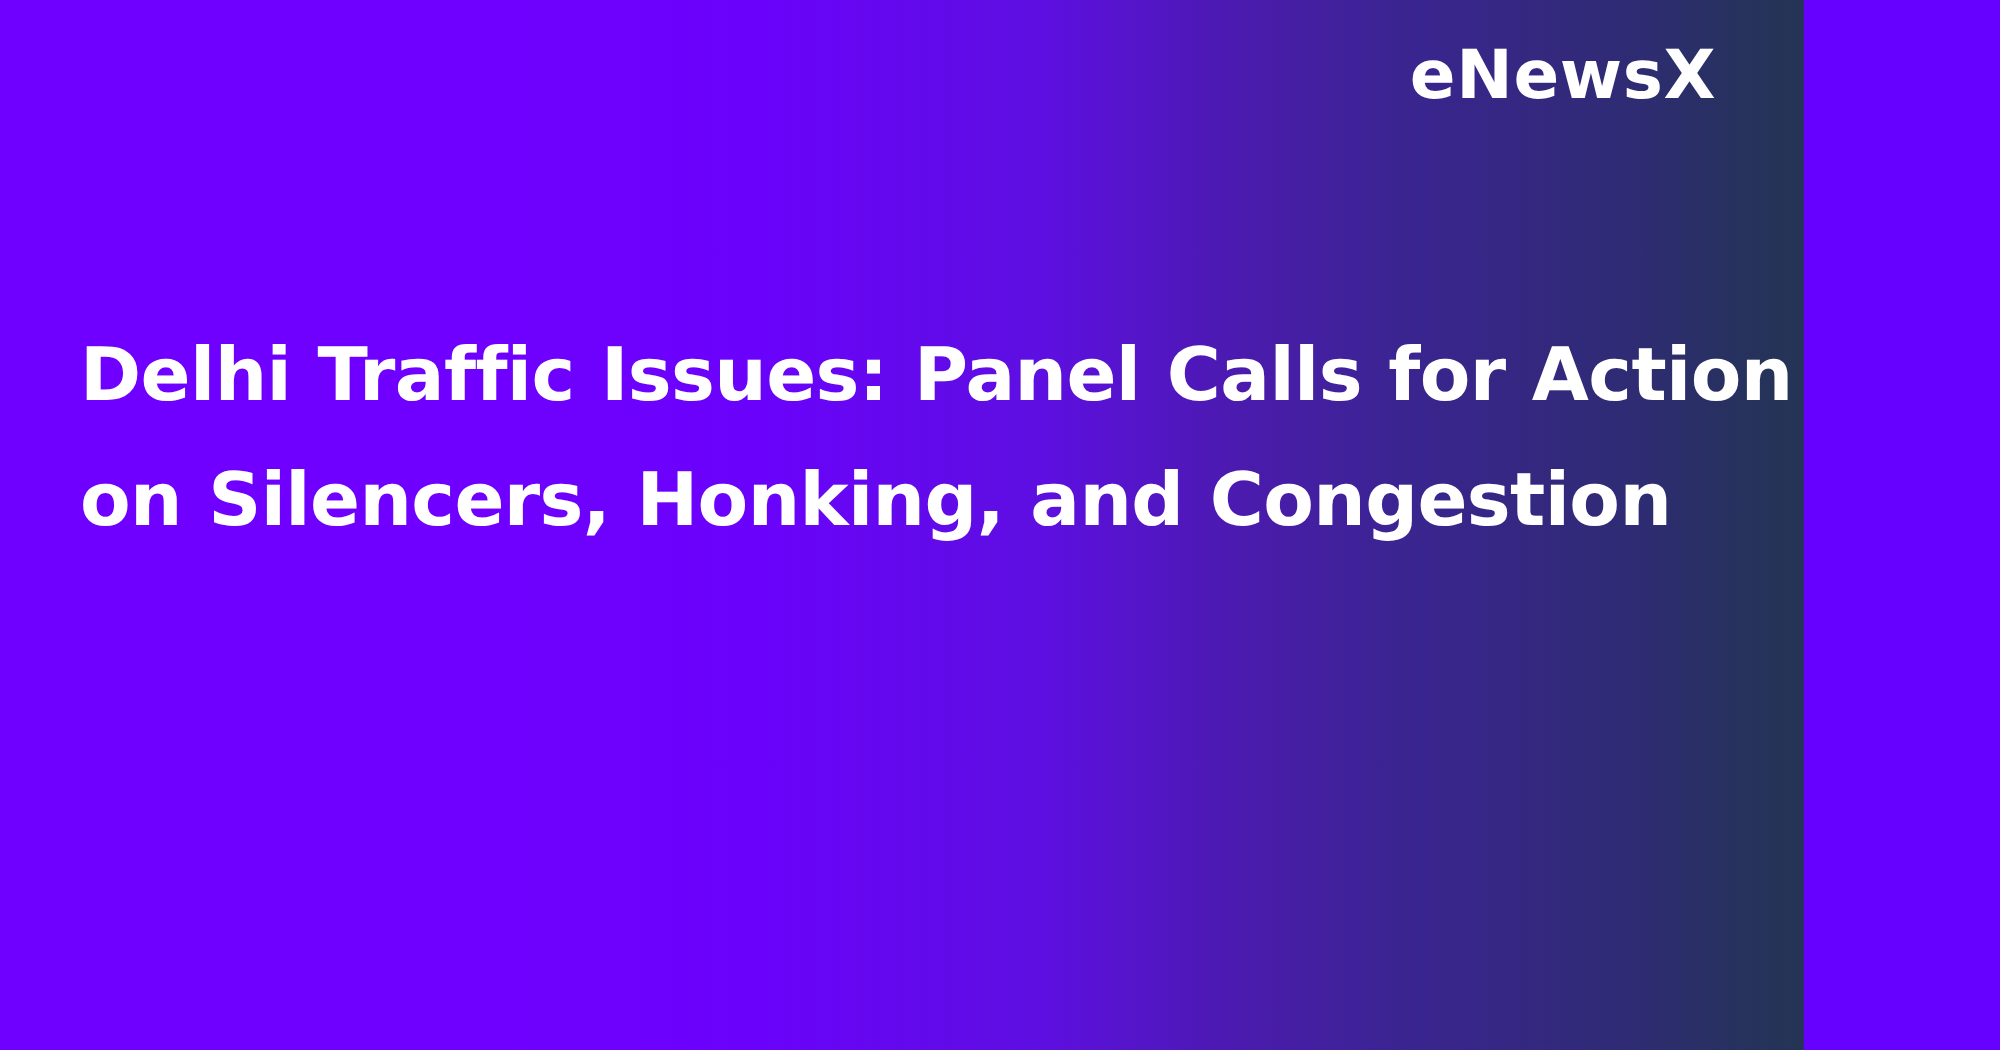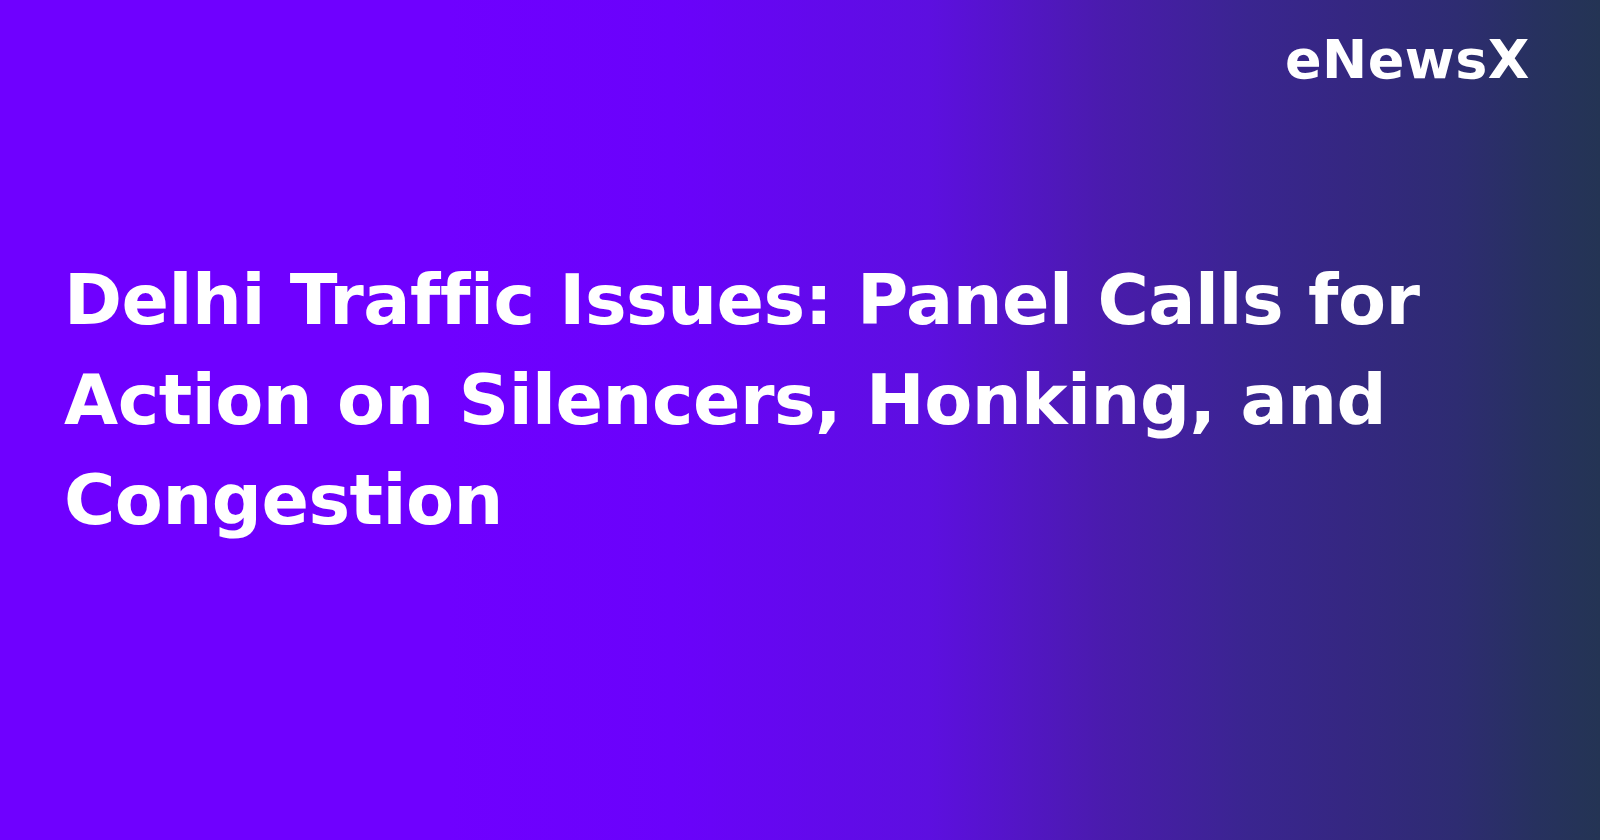--- a/index.html
+++ b/index.html
@@ -10,21 +10,21 @@
   body {
     width: 1600px;
     height: 840px;
     overflow: hidden;
     font-family: "DejaVu Sans", "Liberation Sans", sans-serif;
     background: #6600ff;
   }
 
   .banner {
     position: relative;
-    width: 1600px;
+    width: 1443px;
     height: 840px;
     box-sizing: border-box;
     background-image: linear-gradient(
       to right,
       #6f00ff 0%,
       #6f00ff 28%,
       #6a02fb 42%,
       #5d0fe0 58%,
       #4a1bad 69%,
       #3a2590 78%,
@@ -52,21 +52,21 @@
   .headline-wrap {
     position: absolute;
     left: 64px;
     top: 250px;
     width: 1420px;
   }
 
   .headline {
     margin: 0;
     color: #ffffff;
-    font-size: 70px;
+    font-size: 59px;
     line-height: 100px;
     font-weight: 700;
     letter-spacing: -0.5px;
     word-spacing: 1px;
   }
 </style>
 </head>
 <body>
 
 <div class="banner">

